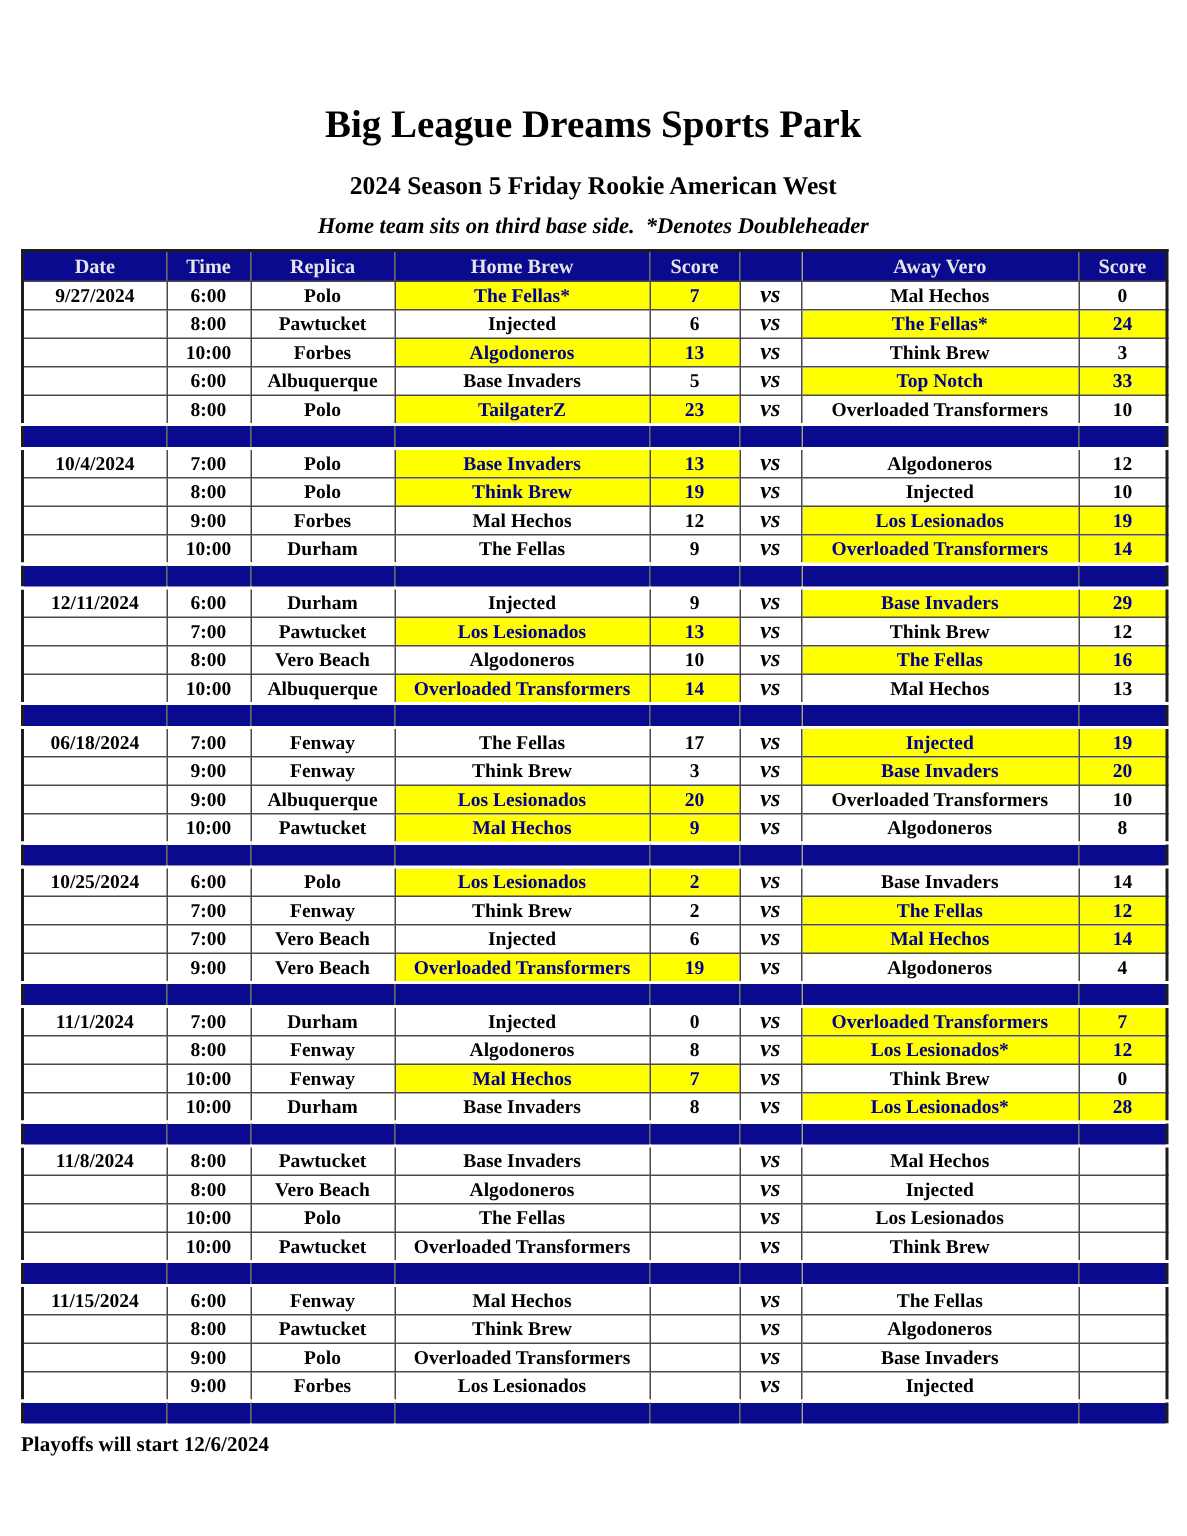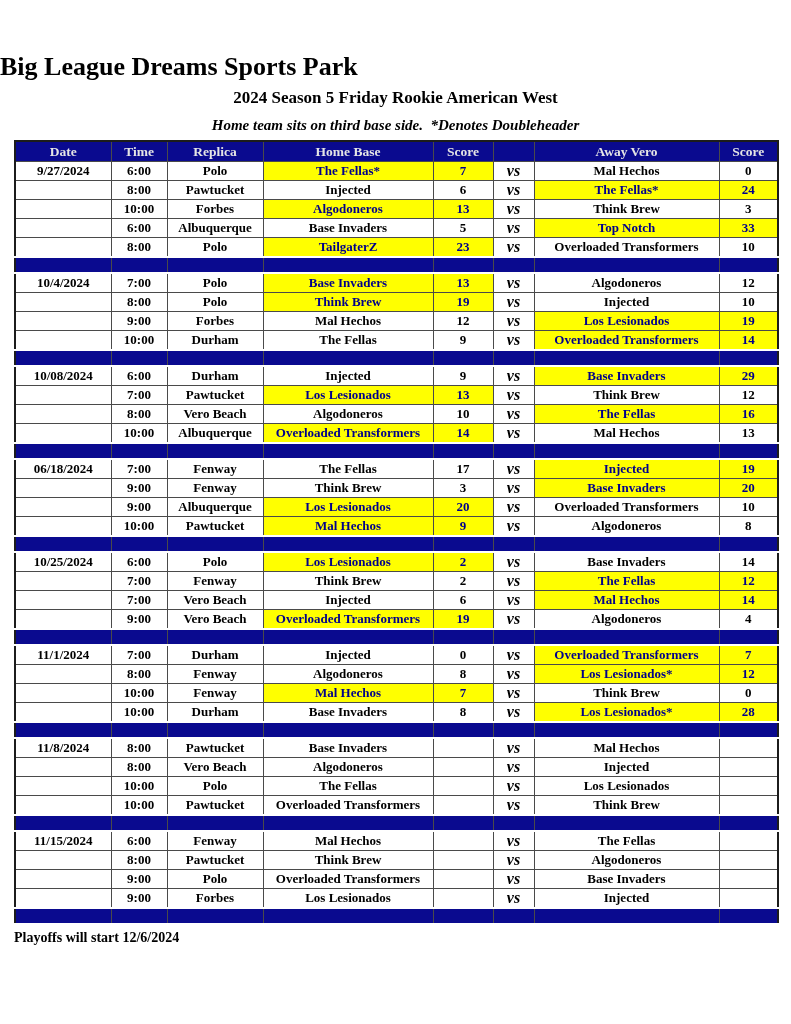--- a/index.html
+++ b/index.html
@@ -1,22 +1,22 @@
 <!DOCTYPE html>
 <html style="--navy: #0a0a8f; --hl: #ffff00; --hltext: #00008b;"><head>
 <meta charset="utf-8">
 <style>
   html,body{margin:0;padding:0;background:#fff;}
   .page{
     width:791px;height:1024px;background:#fff;overflow:hidden;
     font-family:"Liberation Serif","DejaVu Serif",serif;color:#000;
   }
   .title{
-    font-weight:bold;font-size:26px;
-    margin:0;padding-top:52px;
+    text-align:center;font-weight:bold;font-size:26px;
+    margin:16px;padding-top:52px;
   }
   .subtitle{
     text-align:center;font-weight:bold;font-size:17px;margin:6px 0 0;
   }
   .note{
     text-align:center;font-weight:bold;font-style:italic;font-size:15px;
     margin:9px 0 6px;white-space:pre;
   }
   table.sched{
     border-collapse:collapse;table-layout:fixed;
@@ -61,21 +61,21 @@
         <col style="width:60px">
         <col style="width:41px">
       <col style="width:185px">
         <col style="width:59px">
     </colgroup>
     <thead>
         <tr>
           <th>Date</th>
           <th>Time</th>
           <th>Replica</th>
-          <th>Home Base</th>
+          <th>Home Brew</th>
           <th>Score</th>
           <th></th>
           <th>Away Vero</th>
           <th>Score</th>
         </tr>
       </thead>
     <tbody>
         <tr>
           <td>9/27/2024</td>
           <td>6:00</td>
@@ -180,21 +180,21 @@
           <td></td>
           <td></td>
           <td></td>
           <td></td>
           <td></td>
           <td></td>
           <td></td>
           <td></td>
         </tr>
         <tr>
-          <td>10/08/2024</td>
+          <td>12/11/2024</td>
           <td>6:00</td>
           <td>Durham</td>
           <td>Injected</td>
           <td>9</td>
           <td class="vs">vs</td>
           <td class="hl">Base Invaders</td>
           <td class="hl">29</td>
         </tr>
         <tr>
           <td></td>

